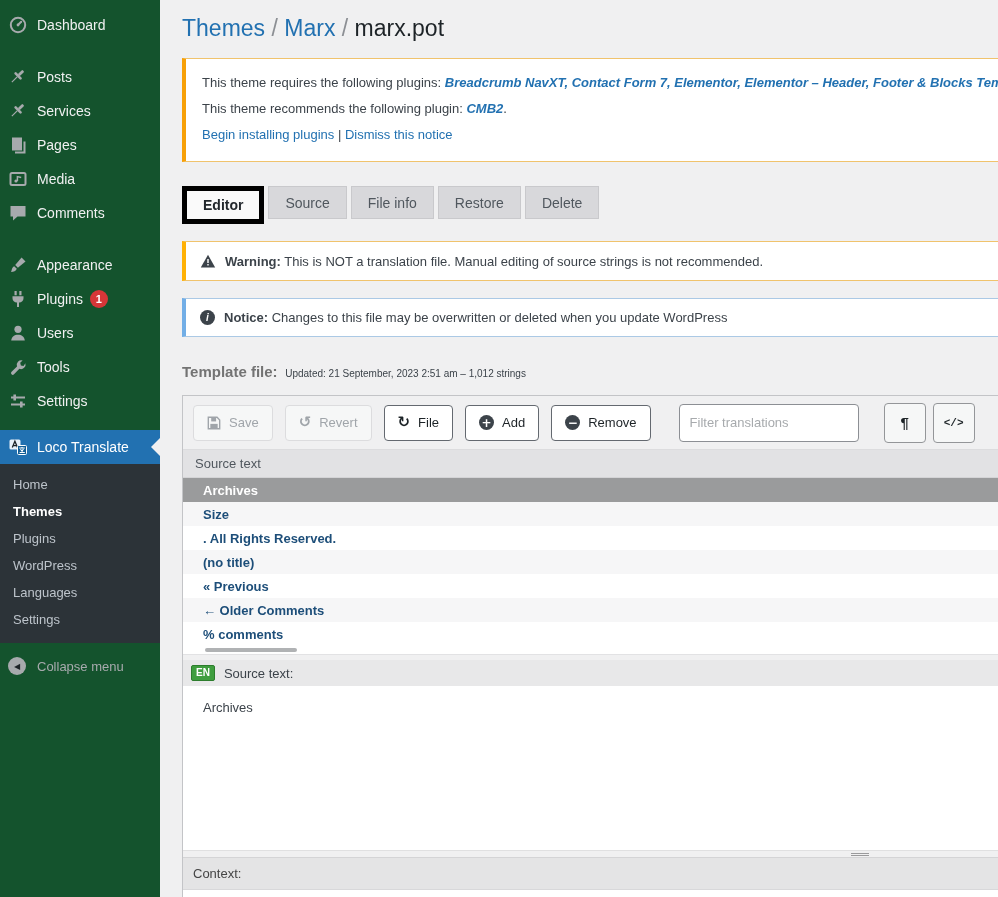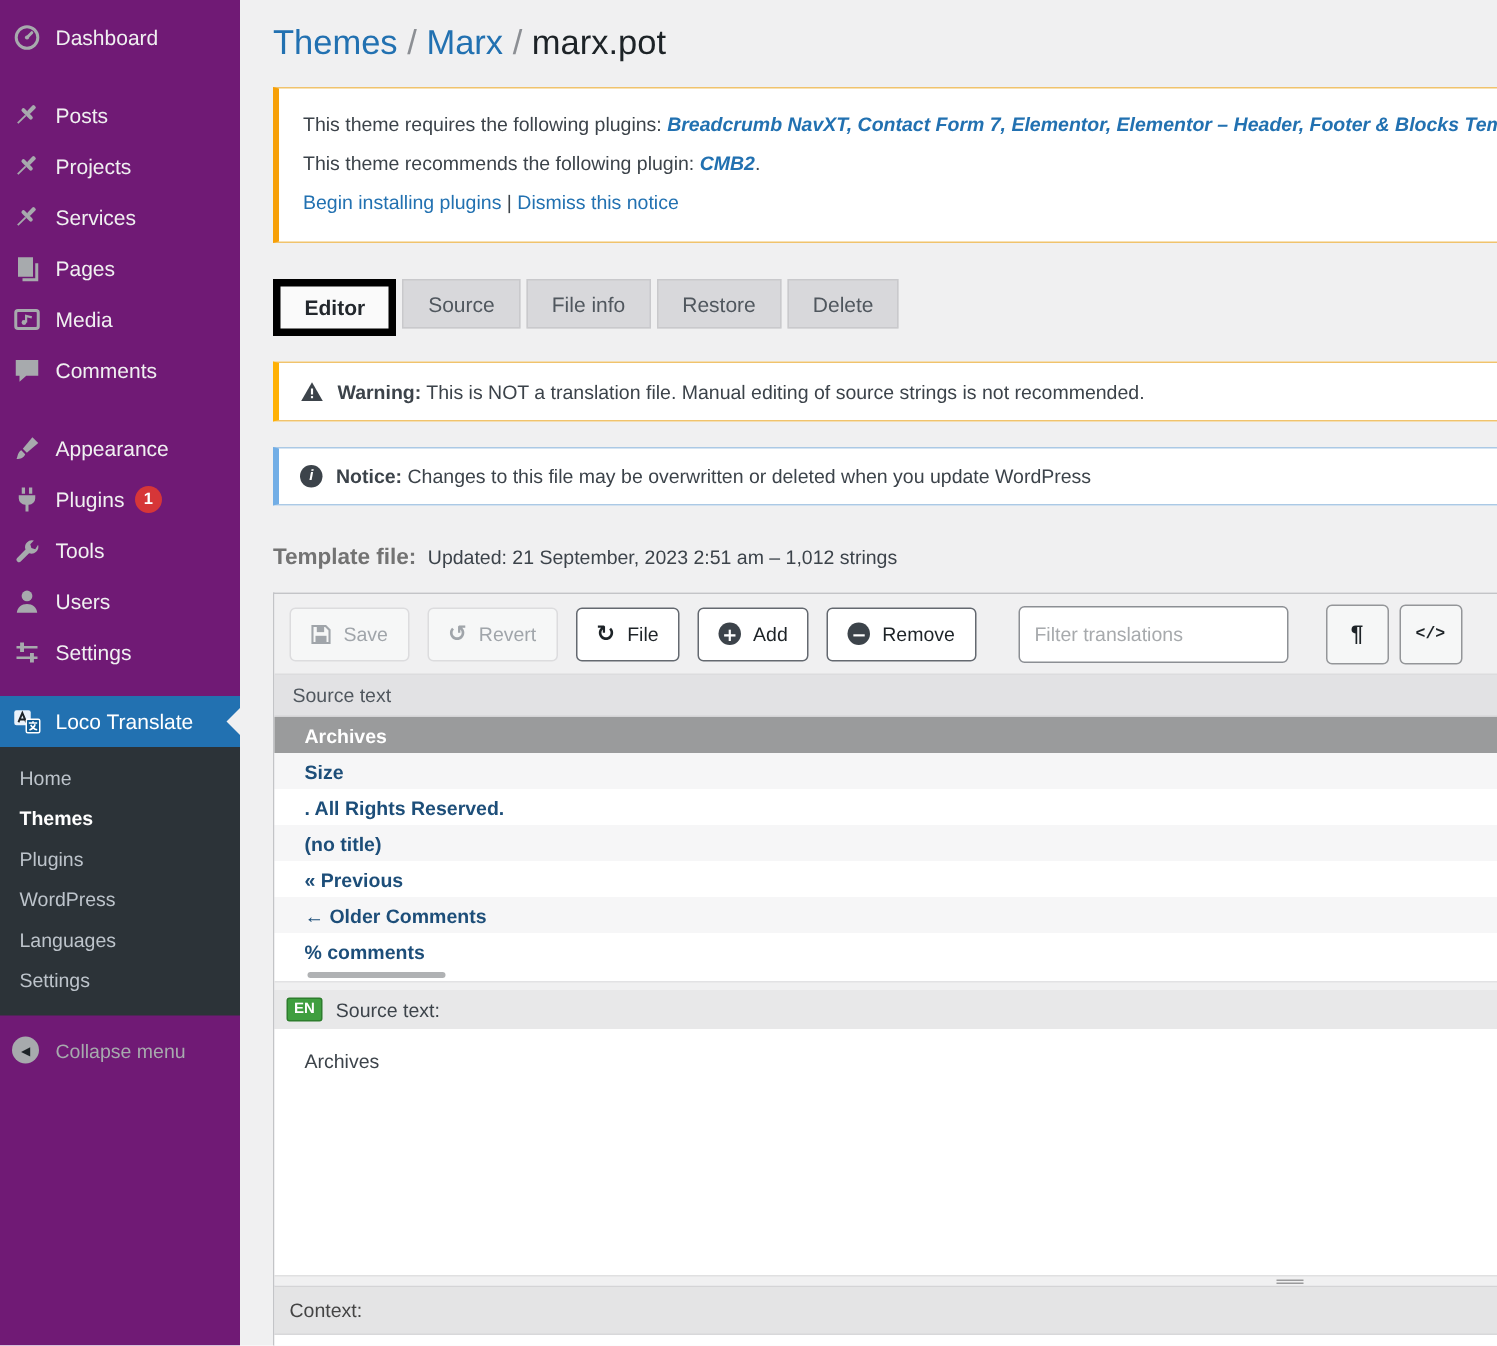--- a/index.html
+++ b/index.html
@@ -5,21 +5,21 @@
   * { margin:0; padding:0; box-sizing:border-box; }
   html,body { width:998px; height:897px; overflow:hidden; }
   body {
     font-family:"Liberation Sans","DejaVu Sans",sans-serif;
     font-size:13px; background:#f0f0f1; color:#3c434a;
     position:relative;
   }
   
   .sidebar {
     position:absolute; left:0; top:0; width:160px; height:897px;
-    background:#701a75; color:#f0f0f1; z-index:5;
+    background:#14532d; color:#f0f0f1; z-index:5;
   }
   .mi {
     display:flex; align-items:center; height:34px; padding-left:8px;
     font-size:14px; cursor:pointer; position:relative; color:#f0f0f1;
   }
   .mi .ico { width:20px; height:20px; color:#a7aaad; display:inline-flex; align-items:center; justify-content:center; flex:0 0 20px; }
   .mi .lbl { margin-left:9px; }
   .mi-gap { height:18px; }
   .mi.active-loco { background:#2271b1; color:#fff; }
   .mi.active-loco .ico { color:#fff; }
@@ -81,21 +81,21 @@
   .notice.info { border:1px solid #abc9e5; border-left:4px solid #72aee6; }
   .info-ico {
     width:15px; height:15px; border-radius:50%; background:#3c434a; color:#fff;
     display:inline-flex; align-items:center; justify-content:center;
     font-size:10px; font-weight:bold; font-style:italic; flex:0 0 15px;
   }
   .b { font-weight:bold; }
 
   .tpl-line { margin-top:26px; }
   .tpl-line .tl { font-size:15px; font-weight:bold; color:#737373; }
-  .tpl-line .tm { font-size:13px; color:#3c434a; margin-left:4px; }
+  .tpl-line .tm { font-size:10px; color:#3c434a; margin-left:4px; }
 
   
   .panel { margin-top:15px; background:#fff; border:1px solid #c3c4c7; border-right:none; }
   .toolbar {
     height:54px; background:#f0f0f1; border-bottom:1px solid #dcdcde;
     display:flex; align-items:center; padding:0 10px;
   }
   .btn {
     height:36px; padding:0 13px; border-radius:4px; font-size:13px;
     display:inline-flex; align-items:center; gap:8px; background:#fff;
@@ -180,43 +180,31 @@
           <g fill="currentColor" transform="rotate(45 10 9)">
             <rect x="8.6" y="1.5" width="2.8" height="6.5" rx="1"></rect>
             <rect x="5.2" y="7.6" width="9.6" height="2.6" rx="1.3"></rect>
             <rect x="9.4" y="10.2" width="1.2" height="7.5"></rect>
           </g>
         </svg>
     </span>
     <span class="lbl">Posts</span>
   </div>
 
+
   <div class="mi">
     <span class="ico">
       <svg width="20" height="20" viewBox="0 0 20 20">
           <g fill="currentColor" transform="rotate(45 10 9)">
             <rect x="8.6" y="1.5" width="2.8" height="6.5" rx="1"></rect>
             <rect x="5.2" y="7.6" width="9.6" height="2.6" rx="1.3"></rect>
             <rect x="9.4" y="10.2" width="1.2" height="7.5"></rect>
           </g>
         </svg>
     </span>
-    <span class="lbl">Projects</span>
-  </div>
-
-  <div class="mi">
-    <span class="ico">
-      <svg width="20" height="20" viewBox="0 0 20 20">
-          <g fill="currentColor" transform="rotate(45 10 9)">
-            <rect x="8.6" y="1.5" width="2.8" height="6.5" rx="1"></rect>
-            <rect x="5.2" y="7.6" width="9.6" height="2.6" rx="1.3"></rect>
-            <rect x="9.4" y="10.2" width="1.2" height="7.5"></rect>
-          </g>
-        </svg>
-    </span>
     <span class="lbl">Services</span>
   </div>
 
   <div class="mi">
     <span class="ico">
       <svg width="20" height="20" viewBox="0 0 20 20">
           <rect x="4" y="2.5" width="10" height="13" fill="currentColor"></rect>
           <path d="M7 17.5h9.5V6.5" fill="none" stroke="currentColor" stroke-width="2"></path>
         </svg>
     </span>
@@ -261,34 +249,34 @@
           <path d="M6.5 2h2.2v4.2H6.5zM11.3 2h2.2v4.2h-2.2zM4.5 7.2h11v2a4.3 4.3 0 01-4.3 4.3h-.2V18H9v-4.5h-.2A4.3 4.3 0 014.5 9.2z" fill="currentColor"></path>
         </svg>
     </span>
     <span class="lbl">Plugins</span>
     <span class="badge">1</span>
   </div>
 
   <div class="mi">
     <span class="ico">
       <svg width="20" height="20" viewBox="0 0 20 20">
-          <path d="M17.4 6.2a4.6 4.6 0 01-6 5.6L6 17.2a1.7 1.7 0 11-2.4-2.4L9 9.4a4.6 4.6 0 015.6-6l-2.4 2.4.7 2.6 2.6.7z" fill="currentColor"></path>
-        </svg>
-    </span>
-    <span class="lbl">Tools</span>
-  </div>
-
-  <div class="mi">
-    <span class="ico">
-      <svg width="20" height="20" viewBox="0 0 20 20">
           <circle cx="10" cy="6.3" r="3.6" fill="currentColor"></circle>
           <path d="M3.2 17.5c.4-3.8 3.2-5.8 6.8-5.8s6.4 2 6.8 5.8z" fill="currentColor"></path>
         </svg>
     </span>
     <span class="lbl">Users</span>
+  </div>
+
+  <div class="mi">
+    <span class="ico">
+      <svg width="20" height="20" viewBox="0 0 20 20">
+          <path d="M17.4 6.2a4.6 4.6 0 01-6 5.6L6 17.2a1.7 1.7 0 11-2.4-2.4L9 9.4a4.6 4.6 0 015.6-6l-2.4 2.4.7 2.6 2.6.7z" fill="currentColor"></path>
+        </svg>
+    </span>
+    <span class="lbl">Tools</span>
   </div>
 
   <div class="mi">
     <span class="ico">
       <svg width="20" height="20" viewBox="0 0 20 20">
           <path d="M3 5.6h14v1.8H3zM5.4 3.4h2.6v6.2H5.4zM3 12.6h14v1.8H3zM12 10.4h2.6v6.2H12z" fill="currentColor"></path>
         </svg>
     </span>
     <span class="lbl">Settings</span>
   </div>

